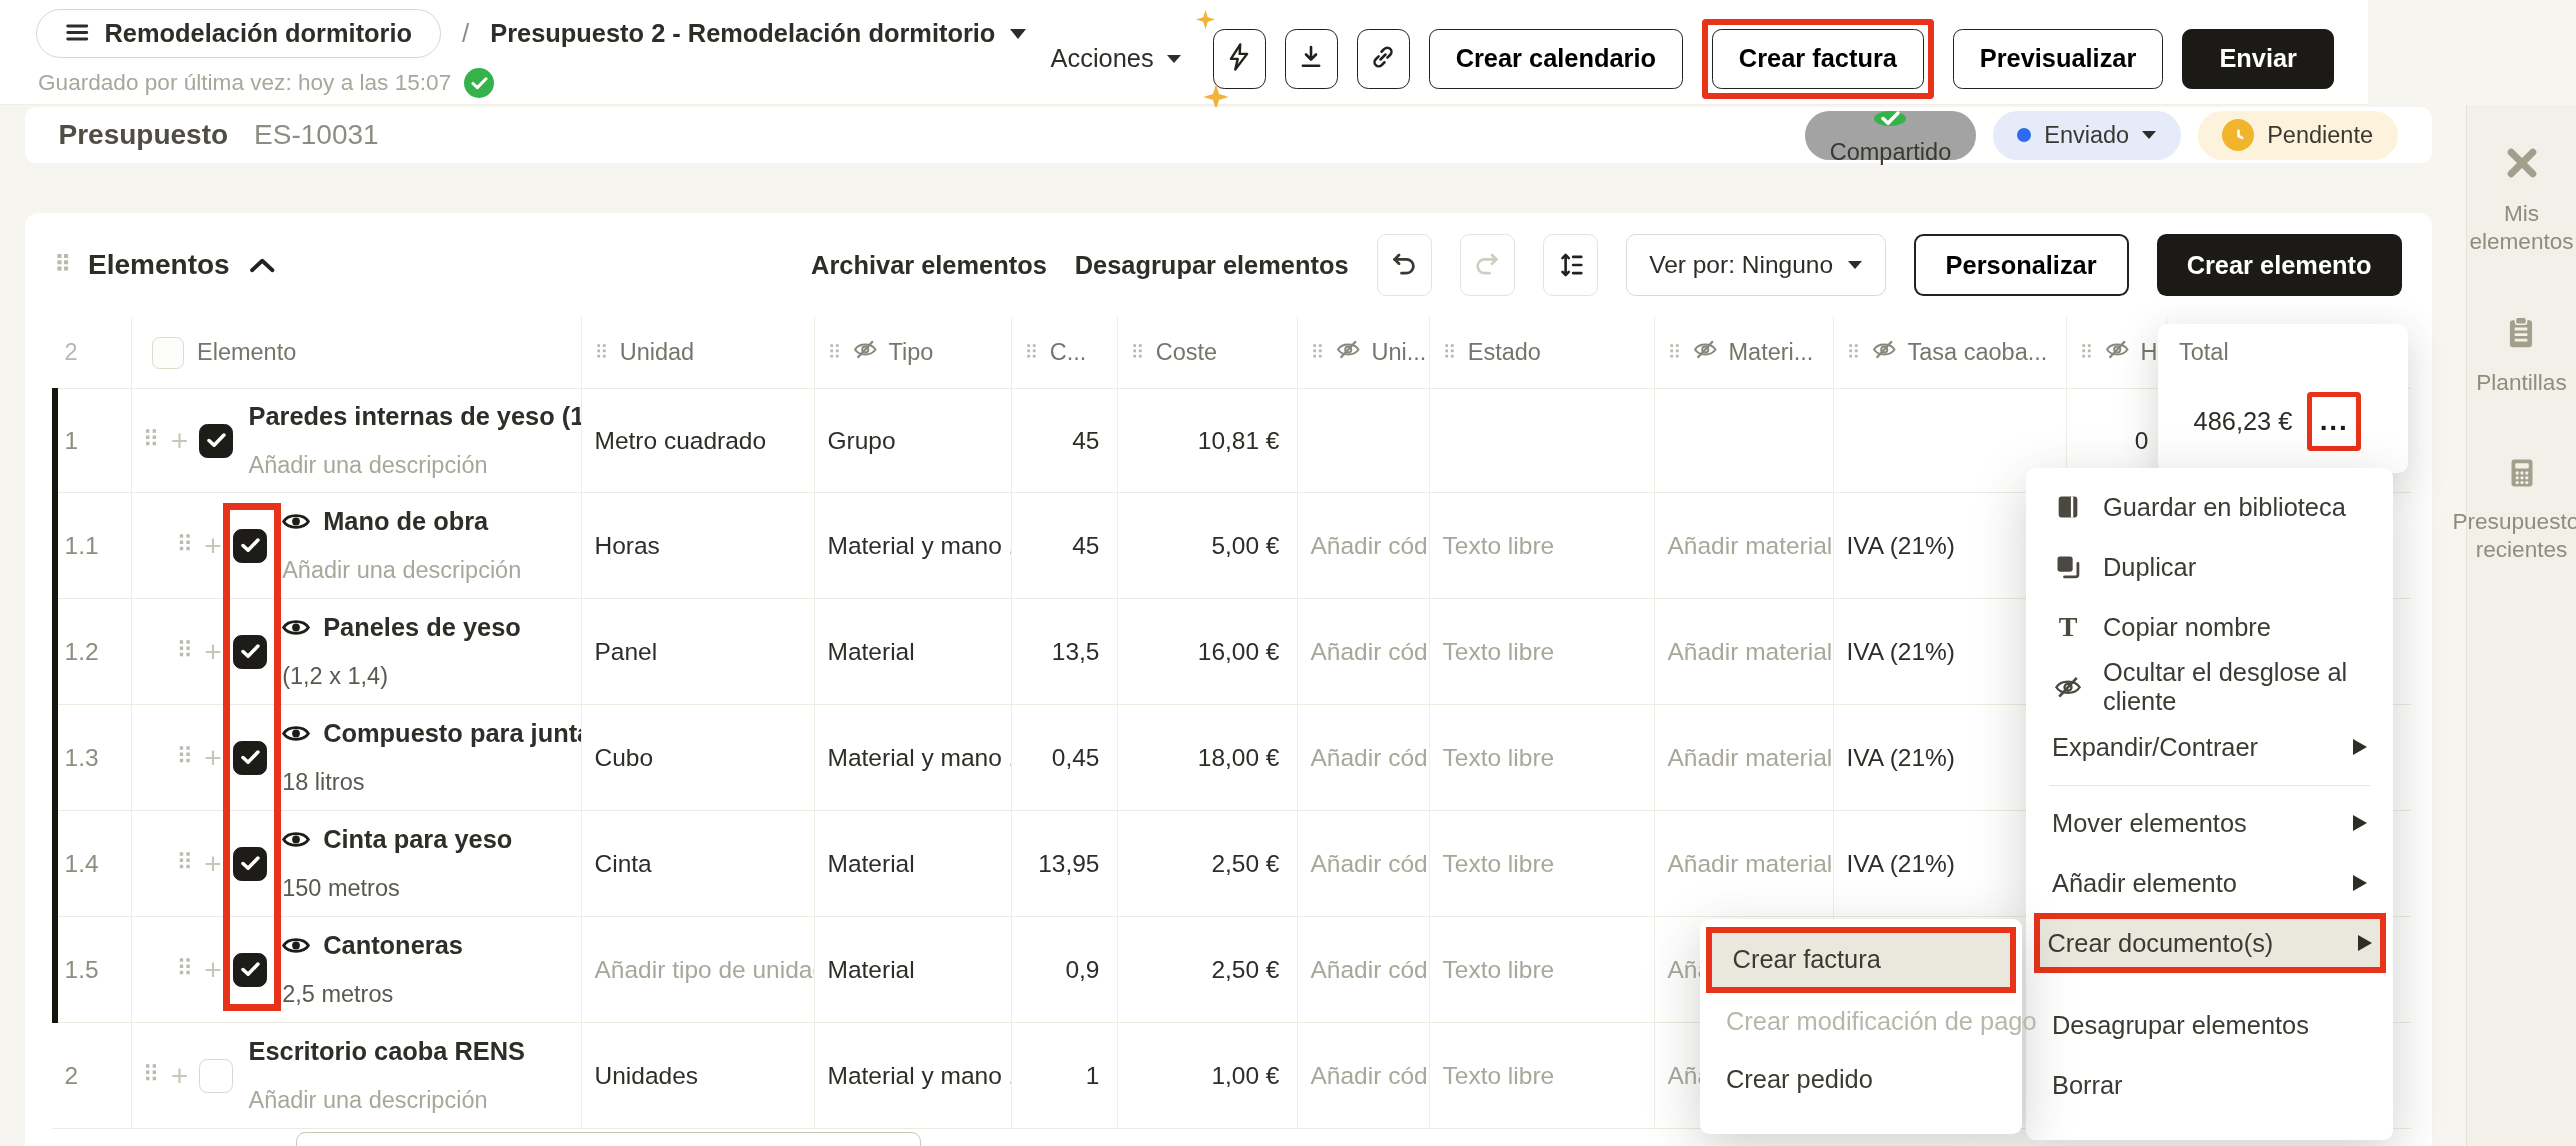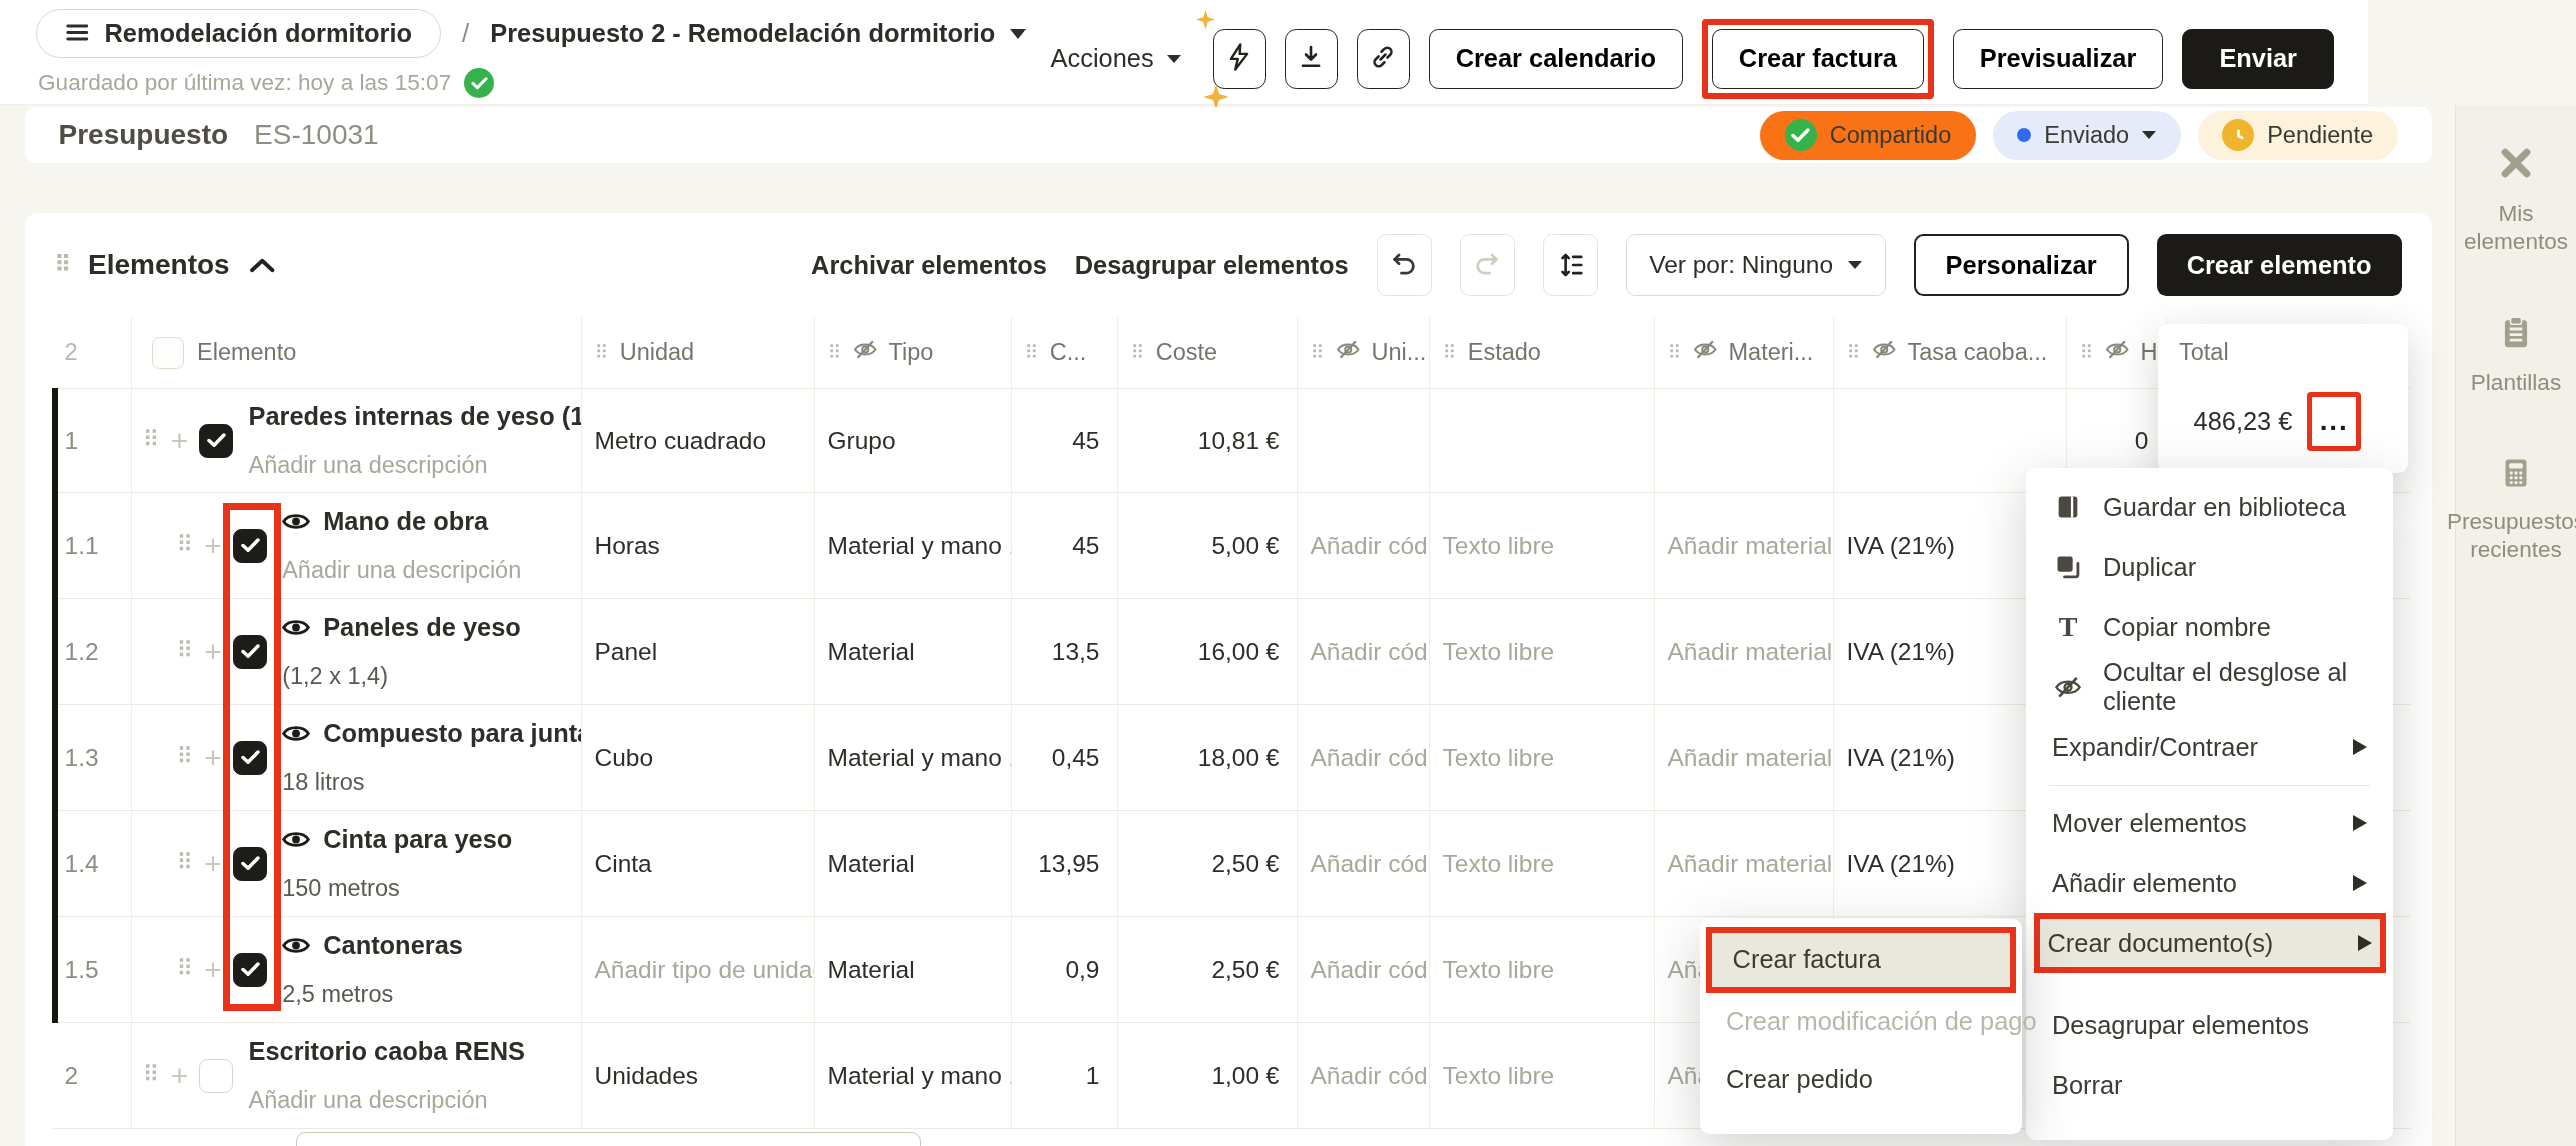--- a/index.html
+++ b/index.html
@@ -25,28 +25,28 @@
   .spark { position:absolute; pointer-events:none; }
   .btn { height:60px; padding:0 26px; border:1.9px solid #22211d; border-radius:9.4px; background:#fff; font-size:25.4px; font-weight:bold; display:flex; align-items:center; white-space:nowrap; }
   .btn.primary { background:#1b1a17; border-color:#1b1a17; color:#fff; padding:0 36px;text-align:center; }
   .red-wrap { border:6.6px solid #e8321a; border-radius:3.8px; padding:3.8px; background:#fff; }
   
   .doc-bar { position:absolute; left:24.5px; top:107px; width:2407px; height:56px; background:#fff; border-radius:11.3px; display:flex; align-items:center; padding:0 34px; }
   .doc-title { font-size:28px; font-weight:bold; color:#4f4d44; }
   .doc-code { font-size:28px; color:#8f8d83; margin-left:26px; }
   .badges { margin-left:auto; display:flex; align-items:center; gap:17px; }
   .badge { display:flex; align-items:center; gap:13px; height:49px; padding:0 24.5px; border-radius:941px; font-size:23.5px; color:#3a3832; }
-  .badge.check-green { background:#f97316; }
+  .badge.check-green { background:#a3a3a3;flex-direction:column; }
   .badge.dot-blue { background:#e5ebf8; }
   .badge.clock-yellow { background:#fdf3dd; }
   .bdot { width:14px; height:14px; border-radius:50%; background:#2e6bf0; }
   .bclock { width:32px; height:32px; border-radius:50%; background:#f0b52c; display:flex; align-items:center; justify-content:center; }
   .bcheck { width:32px; height:32px; border-radius:50%; background:#35b24a; display:flex; align-items:center; justify-content:center; }
   
-  .sidebar { position:absolute; right:0; top:105px; width:121px; bottom:0; background:#f2f0e8; border-left:0.9px solid #e5e3d9; display:flex; flex-direction:column; align-items:center; padding-top:38px; gap:58px; }
+  .sidebar { position:absolute; right:0; top:105px; width:110px; bottom:0; background:#f2f0e8; border-left:0.9px solid #e5e3d9; display:flex; flex-direction:column; align-items:center; padding-top:38px; gap:58px; }
   .side-item { display:flex; flex-direction:column; align-items:center; gap:9.4px; color:#8f8d7d; font-size:22.6px; text-align:center; line-height:1.25; cursor:pointer; }
   
   .main-card { position:absolute; left:24.5px; top:213px; width:2407px; bottom:0; background:#fff; border-radius:13px 13px 0 0; }
   .toolbar { position:absolute; left:0; top:0; width:100%; height:104px; display:flex; align-items:center; padding:0 30px; }
   .sec-title { display:flex; align-items:center; gap:17px; font-size:28px; font-weight:bold; }
   .drag { font-size:22.6px; color:#bcbaae; line-height:1; }
   .tb-right { margin-left:auto; display:flex; align-items:center; gap:28px; }
   .tb-text { font-size:25.4px; font-weight:bold; color:#2f2d28; cursor:pointer; white-space:nowrap; }
   .mini-btn { width:55px; height:62px; border:1.9px solid #e6e4da; border-radius:9.4px; background:#fff; display:flex; align-items:center; justify-content:center; }
   .select { height:62px; border:1.9px solid #dcdacf; border-radius:9.4px; display:flex; align-items:center; gap:15px; padding:0 22.6px; font-size:24.5px; background:#fff; }

